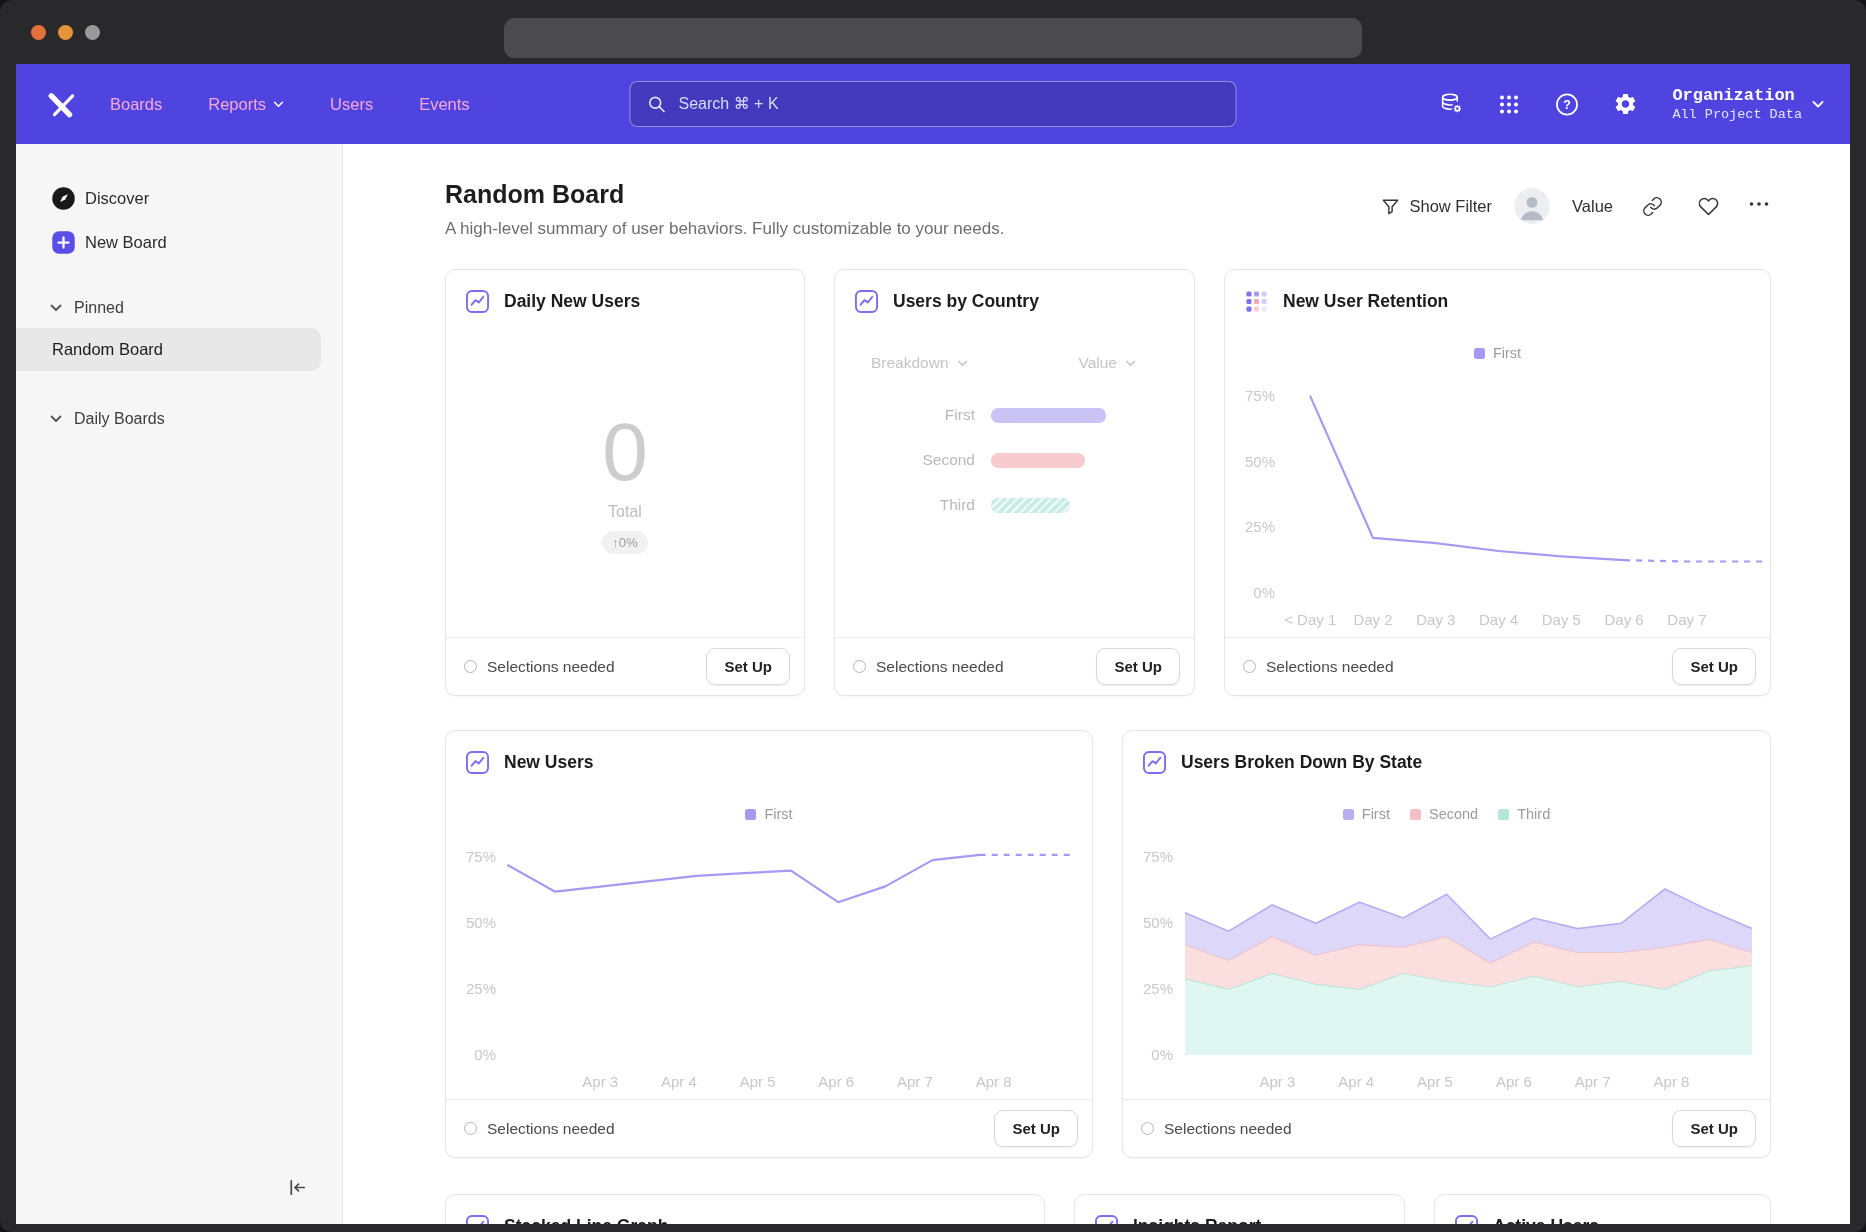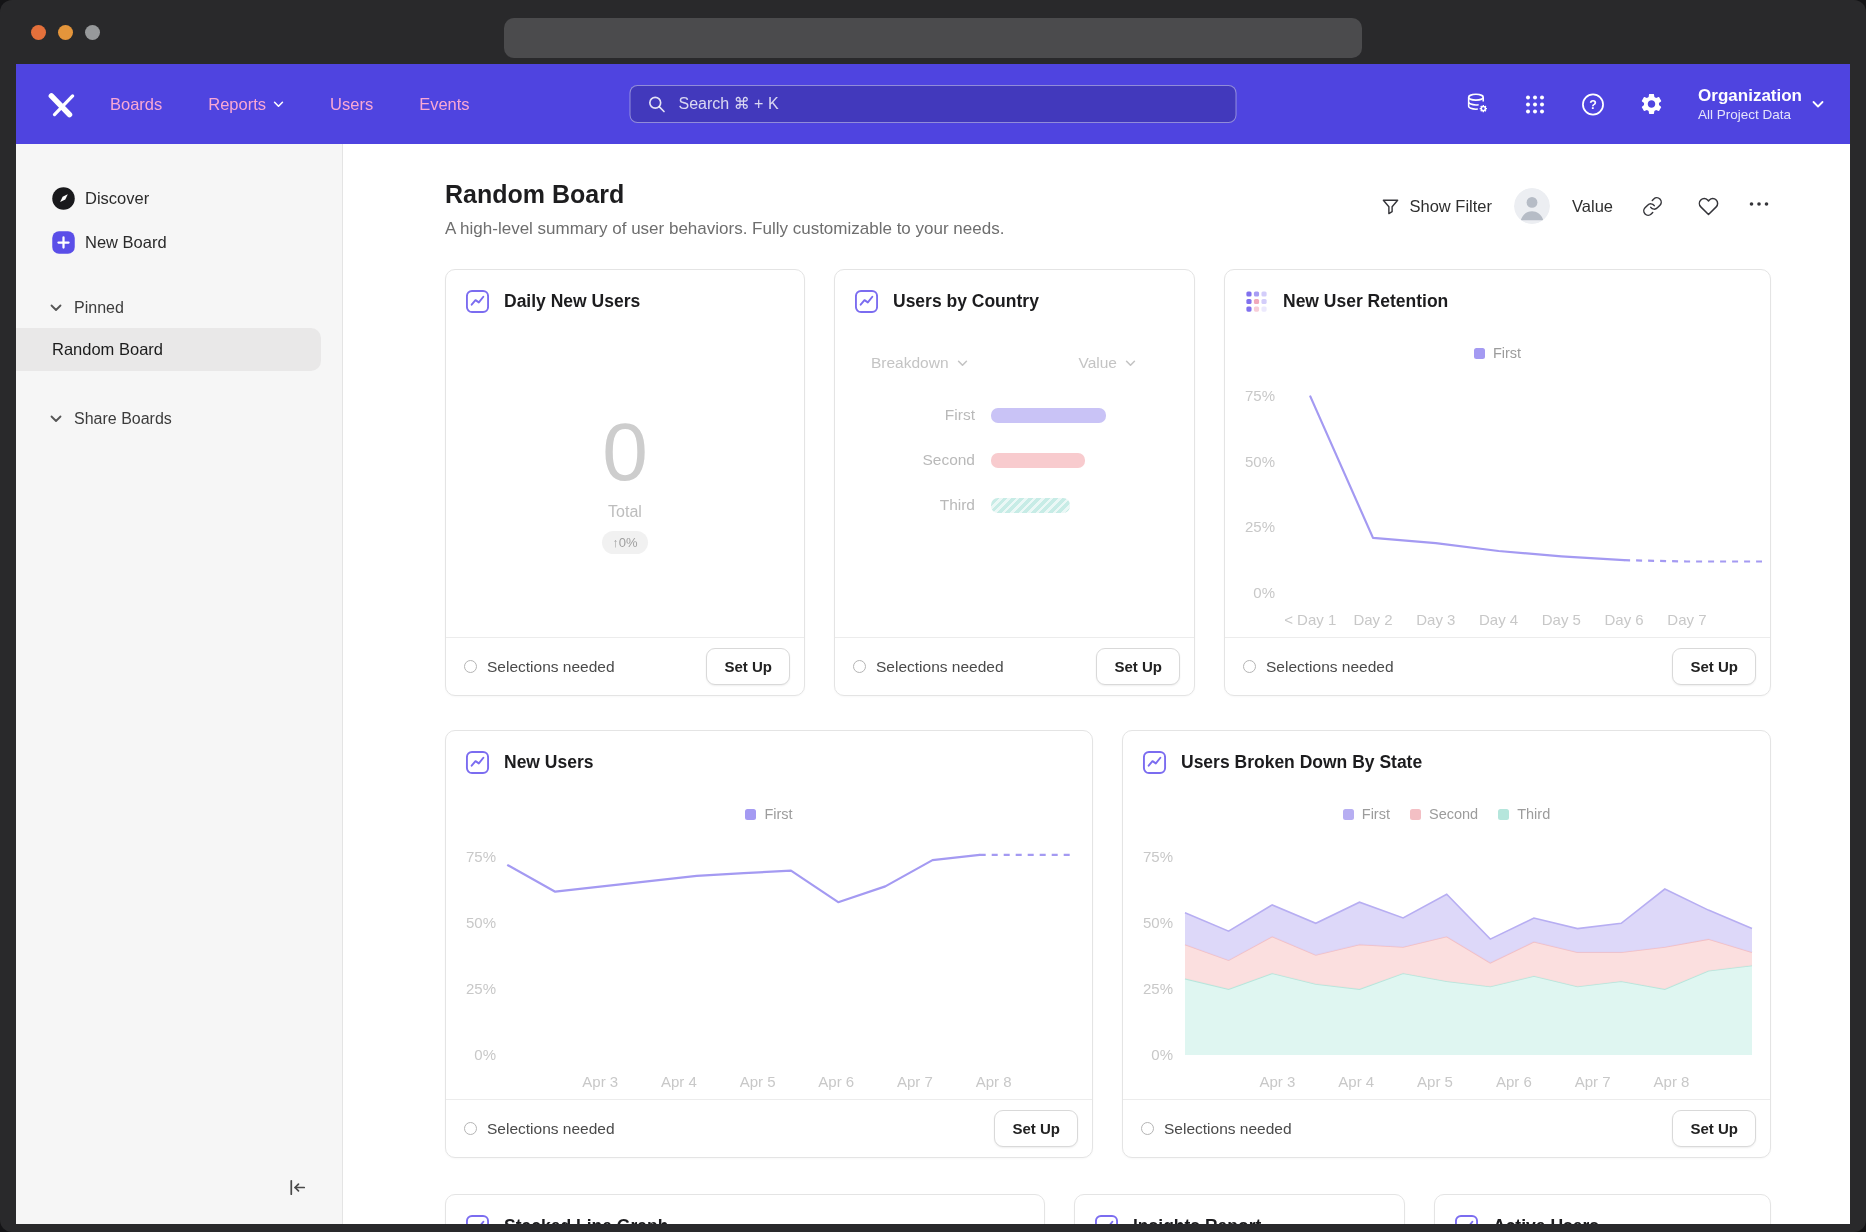--- a/index.html
+++ b/index.html
@@ -17,26 +17,26 @@
   .urlbar { position:absolute; top:18px; left:50%; transform:translateX(-50%); width:858px; height:40px; background:#4b4b4d; border-radius:10px; cursor:text; }
 
   
   .app { position:absolute; top:64px; left:16px; right:16px; bottom:8px; background:#ffffff; display:flex; flex-direction:column; overflow:hidden; }
 
   
   .topnav { height:80px; background:#4f44e0; flex:none; display:flex; align-items:center; padding:0 28px; position:relative; color:#fff; }
   .logo { width:36px; height:36px; display:flex; align-items:center; justify-content:center; margin-right:30px; cursor:pointer; }
   .menu { display:flex; align-items:center; gap:46px; }
   .menu a { color:#f9a8d4; font-size:16.5px; font-weight:500; text-decoration:none; display:flex; align-items:center; gap:7px; cursor:pointer; }
-  .searchwrap { position:absolute; left:50%; top:50%; transform:translate(-50%,-50%); width:607px; height:38px; background:rgba(0,0,0,0.16); border:1px solid rgba(255,255,255,0.42); border-radius:8px; display:flex; align-items:center; gap:12px; padding:0 16px; cursor:text; }
+  .searchwrap { position:absolute; left:50%; top:50%; transform:translate(-50%,-50%); width:607px; height:46px; background:rgba(0,0,0,0.16); border:1px solid rgba(255,255,255,0.42); border-radius:8px; display:flex; align-items:center; gap:12px; padding:0 16px; cursor:text; }
   .searchwrap input { flex:1; background:transparent; border:none; outline:none; color:#fff; font-size:16px; font-family:"Liberation Sans",sans-serif; }
   .searchwrap input::placeholder { color:rgba(255,255,255,0.8); }
   .nav-right { position:absolute; right:26px; top:50%; transform:translateY(-50%); display:flex; align-items:center; gap:24px; }
   .icon-btn { width:34px; height:34px; display:flex; align-items:center; justify-content:center; cursor:pointer; }
-  .org { display:flex; align-items:center; gap:10px; cursor:pointer; margin-left:6px; }
+  .org { display:flex; align-items:center; gap:10px; cursor:pointer; margin-left:6px;font-family:Liberation Mono, monospace; }
   .org-name { font-size:17px; font-weight:700; line-height:20px; }
   .org-sub { font-size:13.5px; opacity:0.85; line-height:17px; }
 
   
   .body-row { flex:1; display:flex; min-height:0; }
   .sidebar { width:327px; flex:none; background:#f6f6f6; border-right:1px solid #e4e4e4; position:relative; padding-top:32px; }
   .side-item { display:flex; align-items:center; gap:8px; height:44px; padding-left:34px; font-size:16.5px; color:#2b2b2b; cursor:pointer; }
   .side-section { display:flex; align-items:center; gap:12px; height:40px; padding-left:34px; font-size:16px; color:#3c3c3c; cursor:pointer; }
   .side-selected { display:flex; align-items:center; height:43px; padding-left:36px; width:305px; background:#e9e8e8; border-radius:0 10px 10px 0; font-size:16.5px; color:#1c1c1c; cursor:pointer; }
   .sect-pinned { margin-top:24px; }
@@ -219,21 +219,21 @@
           <span>Pinned</span>
         </div>
         <div class="side-selected">
           <span>Random Board</span>
         </div>
 
         <div class="side-section sect-yours">
           <svg viewBox="0 0 12 8" width="12" height="8" fill="none" stroke="#555" stroke-width="1.8" stroke-linecap="round" stroke-linejoin="round">
               <path d="M1.5 1.5L6 6l4.5-4.5"></path>
             </svg>
-          <span>Share Boards</span>
+          <span>Daily Boards</span>
         </div>
 
         <div class="collapse-btn">
           <svg viewBox="0 0 24 24" width="23" height="23" fill="none" stroke="#4a4a4a" stroke-width="1.8" stroke-linecap="round" stroke-linejoin="round">
             <path d="M5.5 5v14"></path>
               <path d="M19 12H9.5"></path>
               <path d="M13 8.5L9.5 12l3.5 3.5"></path>
           </svg>
         </div>
       </aside>

